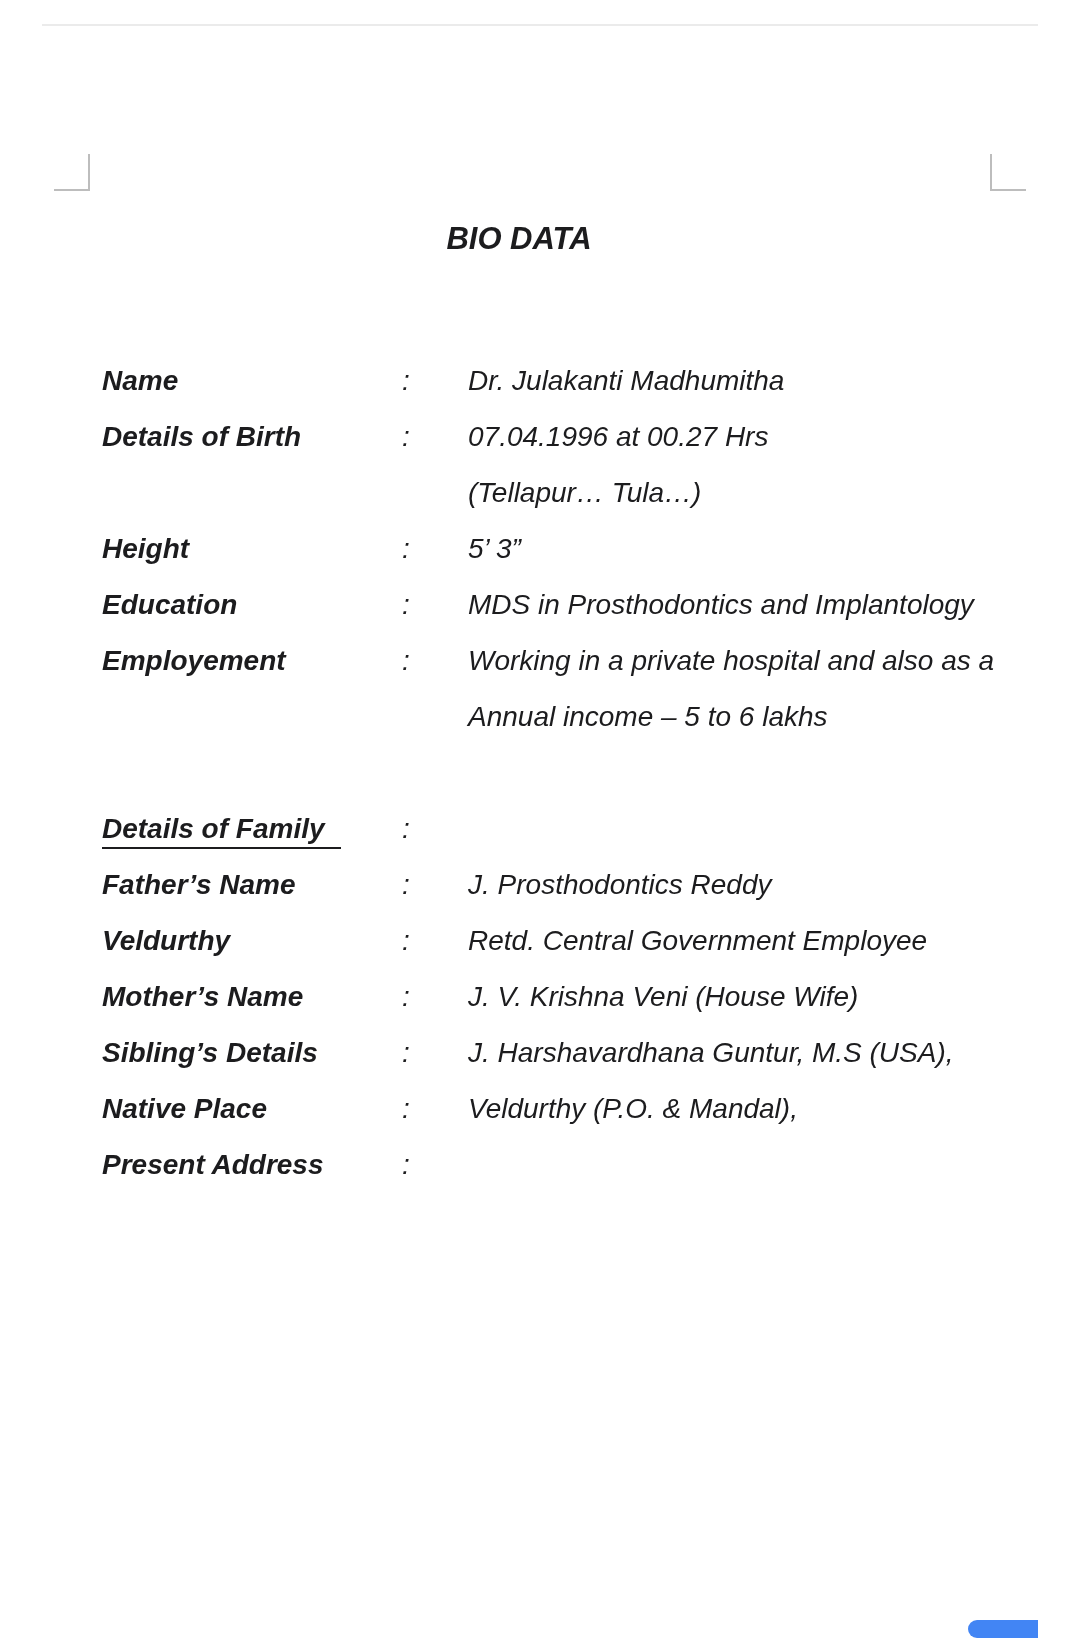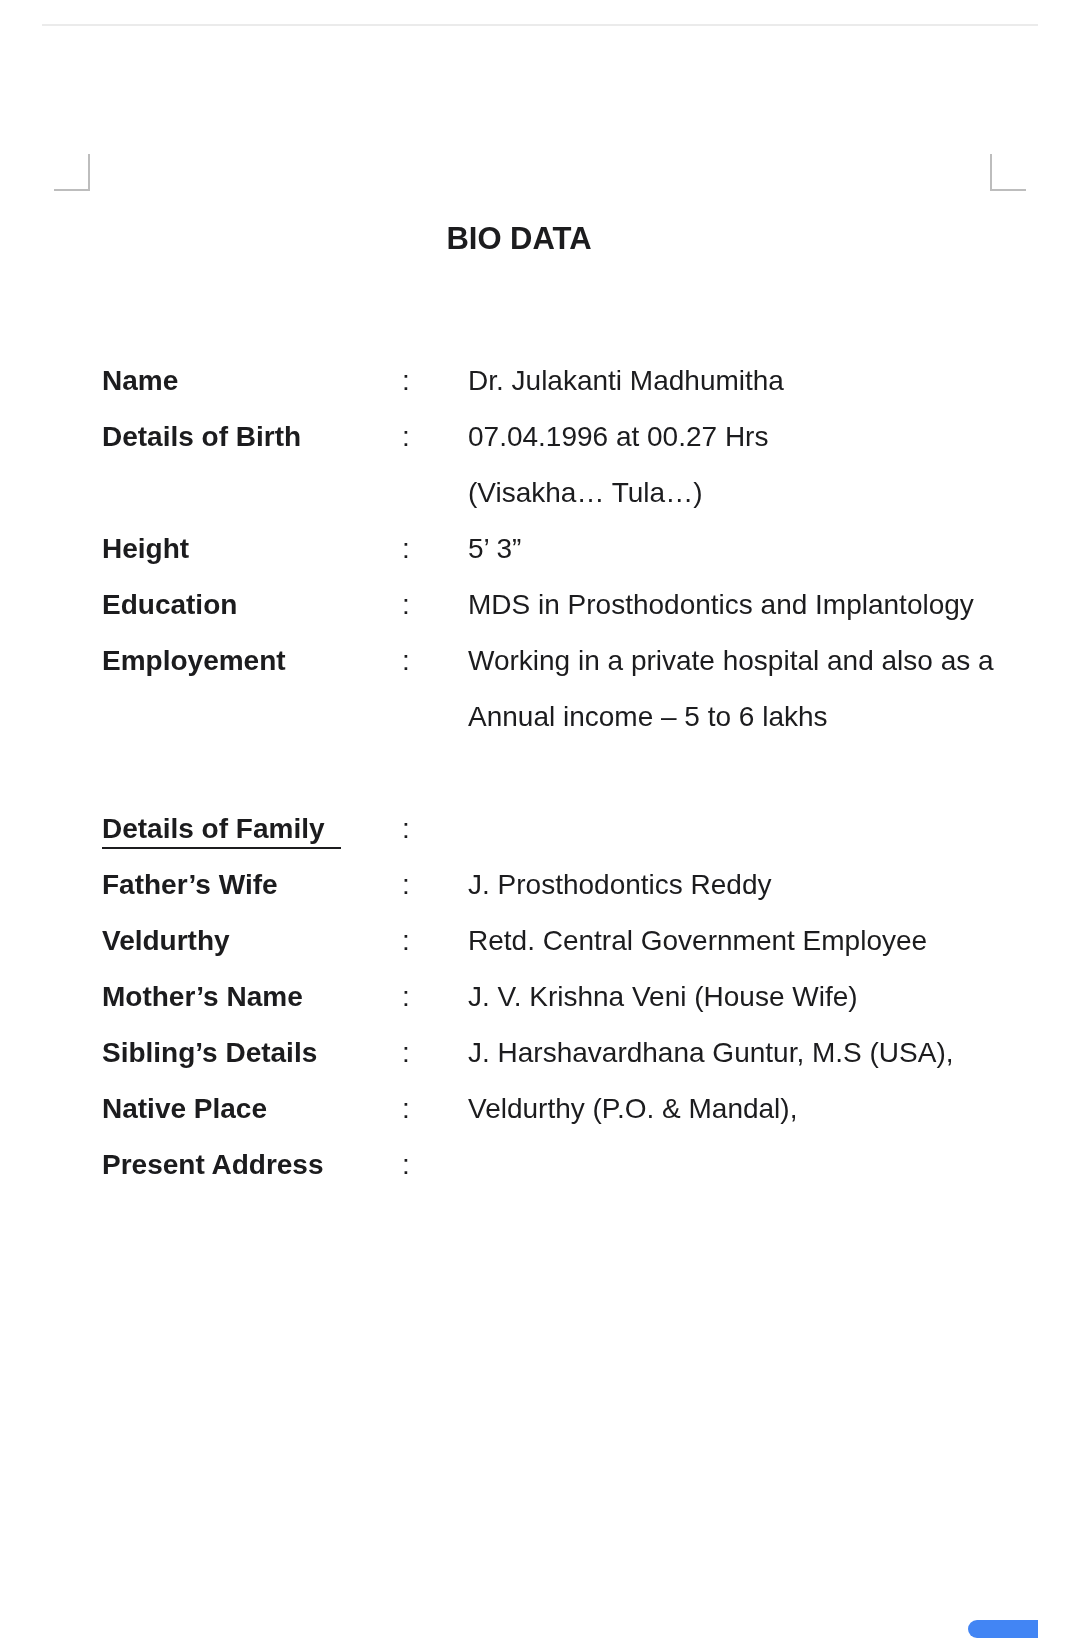--- a/index.html
+++ b/index.html
@@ -11,20 +11,21 @@
   * { margin: 0; padding: 0; box-sizing: border-box; }
   html, body { background: #ffffff; }
   body { font-family: "Liberation Sans", "DejaVu Sans", sans-serif; color: var(--text); }
   .page {
     position: relative;
     width: 996px;
     height: 1638px;
     margin: 0 auto;
     background: #ffffff;
     overflow: hidden;
+    font-style: italic;
   }
   .top-divider {
     position: absolute;
     top: 24px; left: 0; right: 0;
     height: 2px;
     background: var(--divider);
   }
   .corner {
     position: absolute;
     top: 154px;
@@ -102,21 +103,21 @@
 
     <div class="row">
       <div class="cell label"><span>Details of Birth</span></div>
       <div class="cell colon">:</div>
       <div class="cell value">07.04.1996 at 00.27 Hrs</div>
     </div>
 
     <div class="row">
       <div class="cell label"><span></span></div>
       <div class="cell colon"></div>
-      <div class="cell value">(Visakha… Tula…)</div>
+      <div class="cell value">(Tellapur… Tula…)</div>
     </div>
 
     <div class="row">
       <div class="cell label"><span>Height</span></div>
       <div class="cell colon">:</div>
       <div class="cell value">5’ 3”</div>
     </div>
 
     <div class="row">
       <div class="cell label"><span>Education</span></div>
@@ -143,21 +144,21 @@
       <div class="cell value"></div>
     </div>
 
     <div class="row family-heading">
       <div class="cell label"><span>Details of Family</span></div>
       <div class="cell colon">:</div>
       <div class="cell value"></div>
     </div>
 
     <div class="row">
-      <div class="cell label"><span>Father’s Wife</span></div>
+      <div class="cell label"><span>Father’s Name</span></div>
       <div class="cell colon">:</div>
       <div class="cell value">J. Prosthodontics Reddy</div>
     </div>
 
     <div class="row">
       <div class="cell label"><span>Veldurthy</span></div>
       <div class="cell colon">:</div>
       <div class="cell value">Retd. Central Government Employee</div>
     </div>
 

